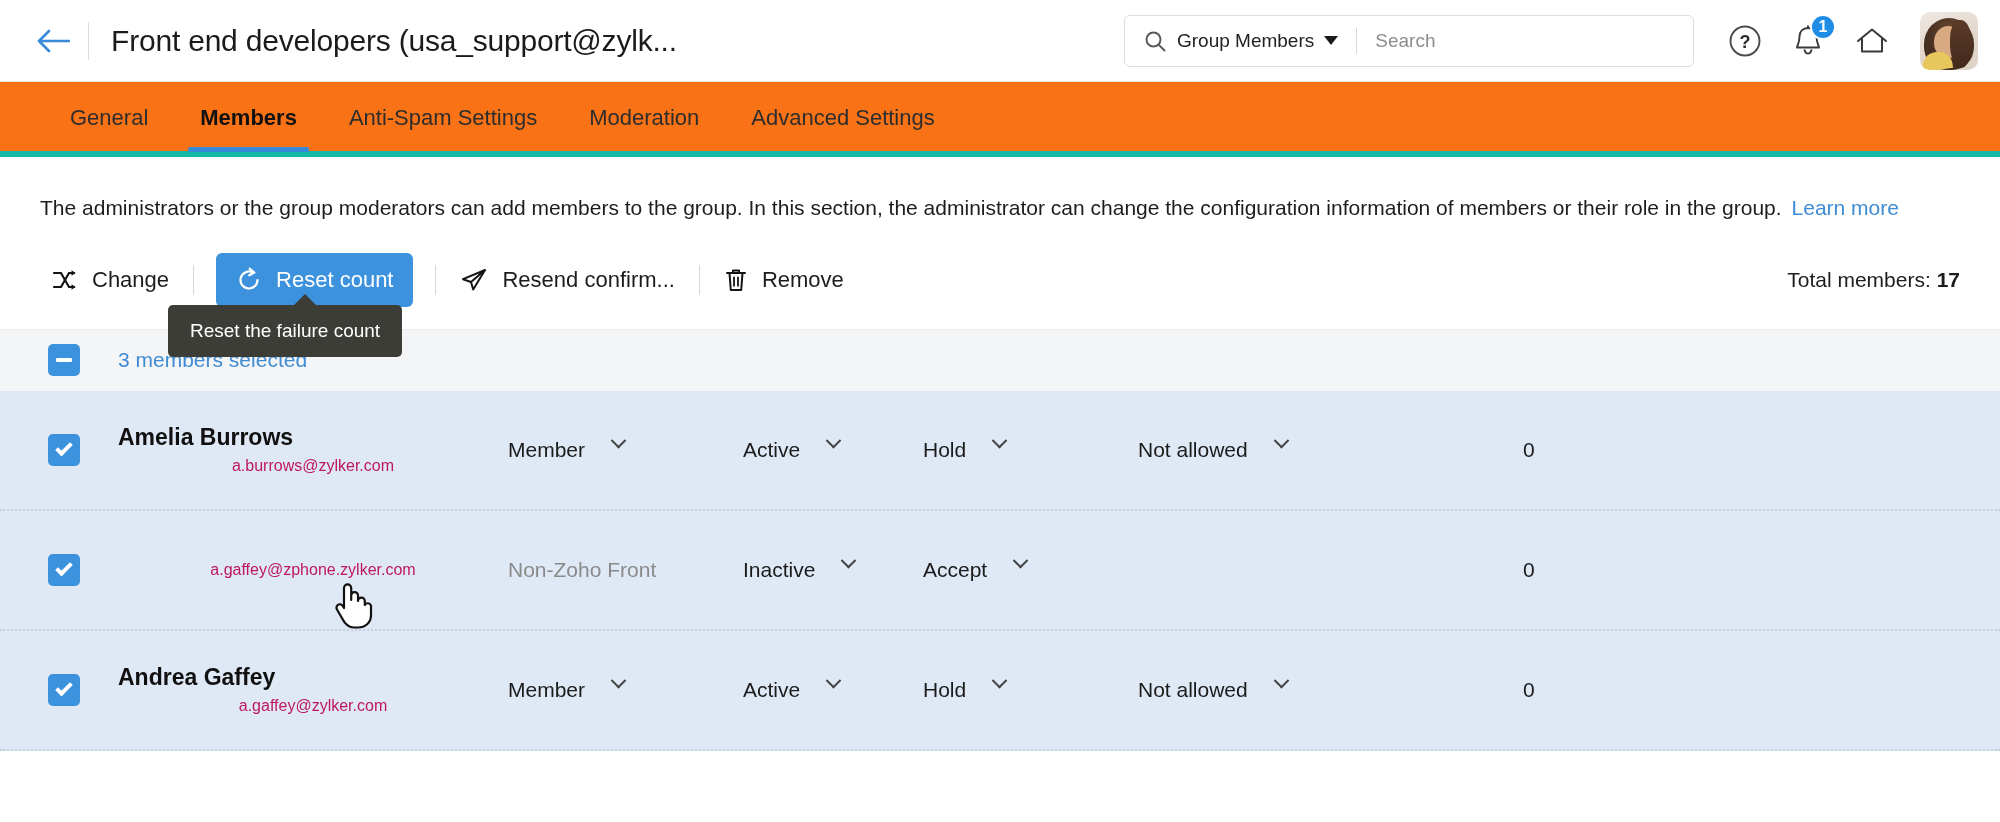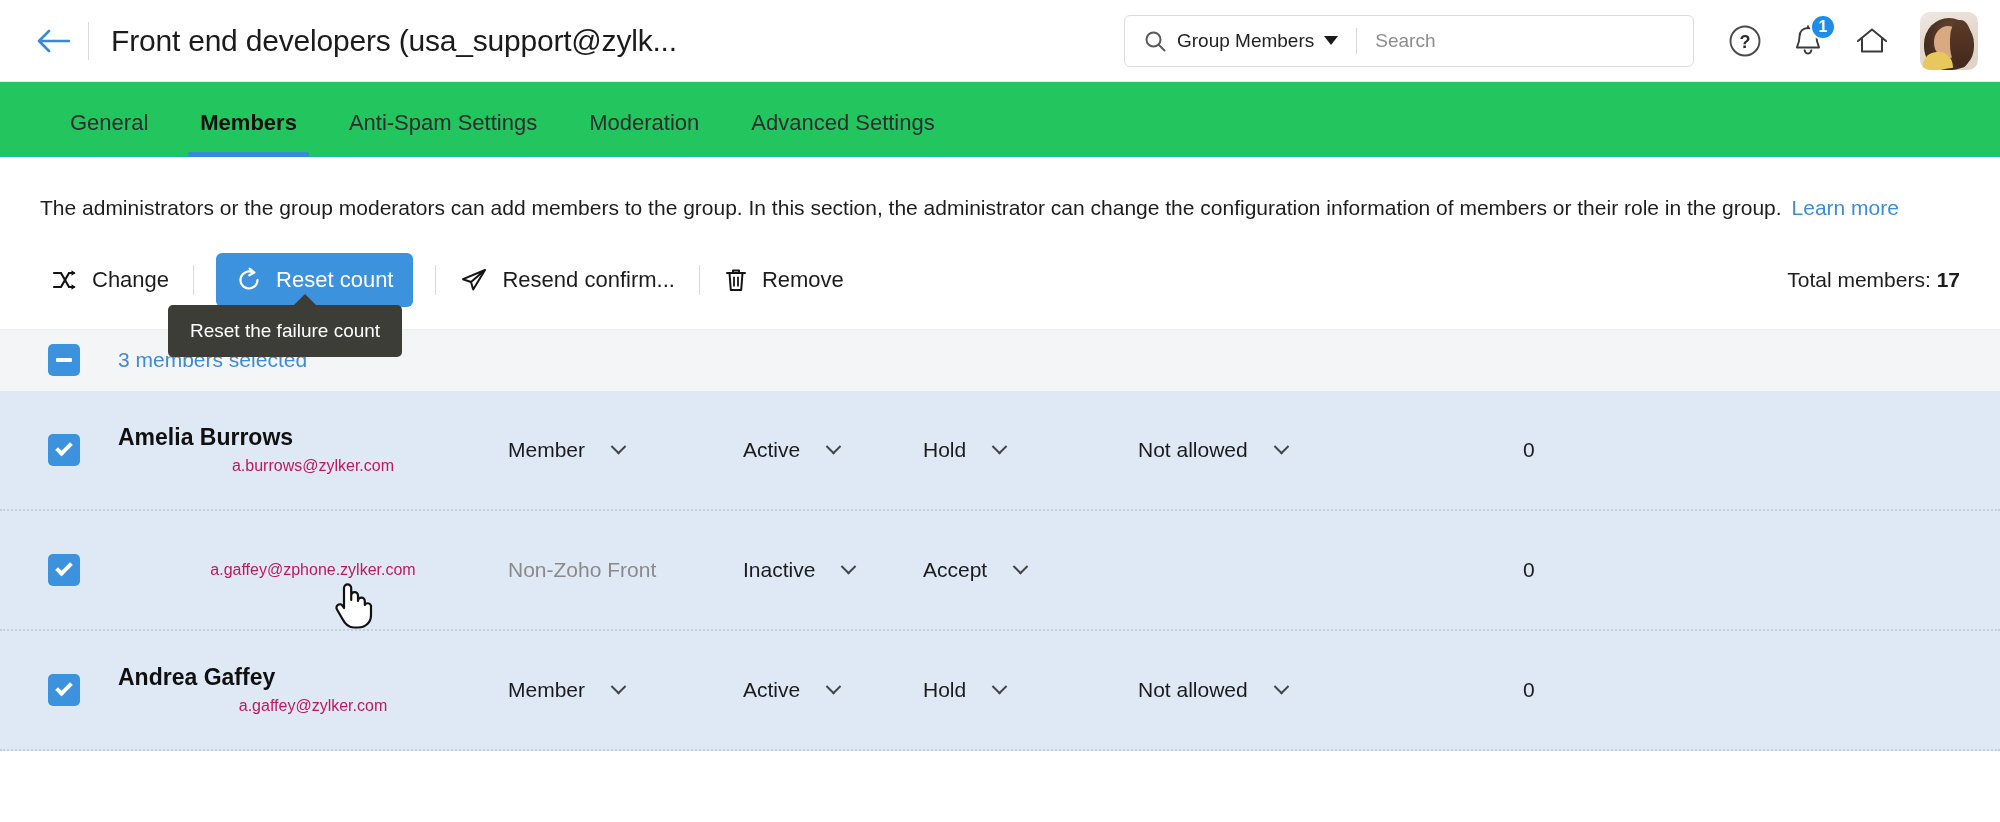--- a/index.html
+++ b/index.html
@@ -90,22 +90,22 @@
     background:#e8c85c; border-radius:14px 14px 0 0; transform: rotate(-8deg);
   }
   .av-hairfront {
     position:absolute; right:6px; top:8px; width:22px; height:48px;
     background: linear-gradient(180deg,#5a3b28,#43291c); border-radius: 40% 50% 50% 50%;
   }
 
   
   .tabs {
     display: flex; align-items: flex-end; gap: 0;
-    height: 75px; border-bottom: 1px solid #14b8a6;
-    padding: 0 0 0 44px; background: #22c55e;
+    height: 75px; border-bottom: 6px solid #14b8a6;
+    padding: 0 0 0 44px; background: #f97316;
   }
   .tab {
     font-size: 22px; color: #2d2d2d; padding: 0 26px 20px 26px;
     cursor: pointer; position: relative; white-space: nowrap;
   }
   .tab.active { font-weight: 700; color: #111; }
   .tab.active::after {
     content: ""; position: absolute; left: 14px; right: 14px; bottom: -1px;
     height: 5px; background: #3789d9; border-radius: 2px;
   }
@@ -173,21 +173,21 @@
   .row {
     display: flex; align-items: center; height: 120px;
     background: #dfe9f6; padding-left: 48px;
     border-bottom: 2px dotted #c3cfde;
   }
   .row .namecell { width: 390px; margin-left: 38px; }
   .row .nm { font-size: 23px; font-weight: 700; color: #101010; line-height: 1.45; }
   .row .em { font-size: 16px; color: #be185d; line-height: 1.5; text-align: center; }
 
   .dd {
-    display: flex; align-items: center; gap: 28px;
+    display: flex; gap: 28px;
     font-size: 21px; color: #1b1b1b; cursor: pointer; white-space: nowrap;
   }
   .dd .chev {
     width: 11px; height: 11px; border-right: 2.5px solid #444; border-bottom: 2.5px solid #444;
     transform: rotate(45deg) translate(-2px,-2px);
   }
   .static-cell { font-size: 21px; color: #8a8a8a; white-space: nowrap; }
 
   .c-role   { width: 235px; }
   .c-status { width: 180px; }

